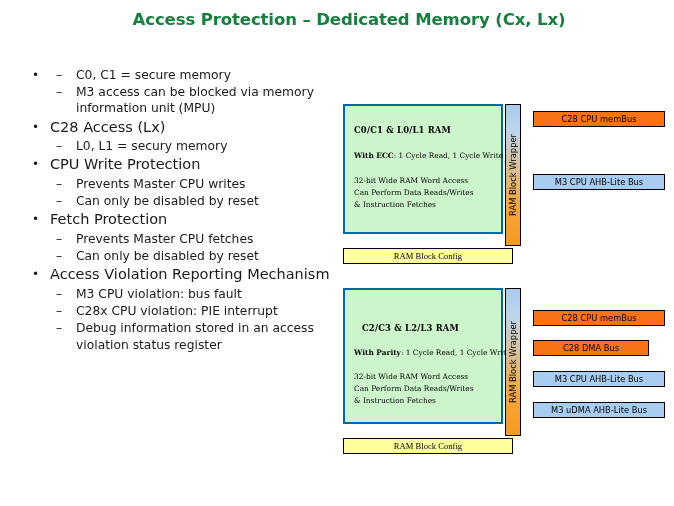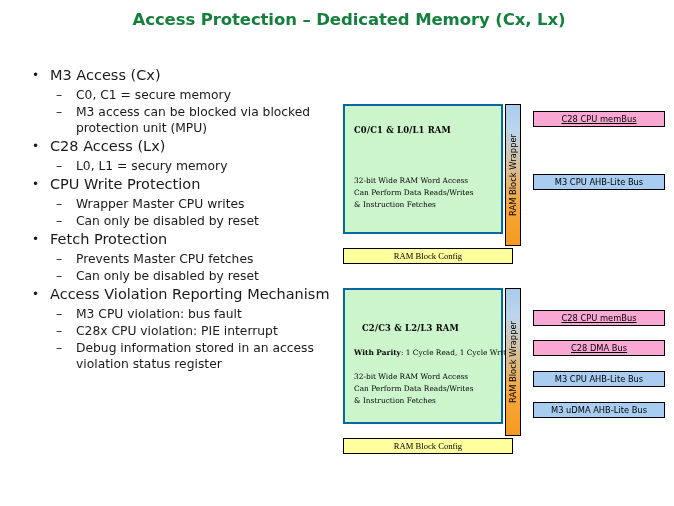--- a/index.html
+++ b/index.html
@@ -130,63 +130,62 @@
     box-sizing: border-box;
     border: 1px solid #000000;
     font-family: "DejaVu Sans", sans-serif;
     font-size: 8.3px;
     color: #000000;
     display: flex;
     align-items: center;
     justify-content: center;
     white-space: nowrap;
   }
-  .bus-orange { background: #f9a8d4; text-decoration: underline; }
+  .bus-orange { background: #f97316; }
   .bus-blue   { background: #a9cdf0; }
 </style>
 </head>
 <body>
 
 <div id="slide-title">Access Protection – Dedicated Memory (Cx, Lx)</div>
 
 <div id="bullet-list">
 
   <div class="bullet-l1">
     <span class="dot">•</span>
-    <span>M3 Access (Cx)</span>
   </div>
 
   <div class="bullet-l2">
     <span class="dash">–</span>
     <span>C0, C1 = secure memory</span>
   </div>
 
   <div class="bullet-l2">
     <span class="dash">–</span>
-    <span>M3 access can be blocked via blocked protection unit  (MPU)</span>
+    <span>M3 access can be blocked via memory information unit  (MPU)</span>
   </div>
 
   <div class="bullet-l1">
     <span class="dot">•</span>
     <span>C28 Access (Lx)</span>
   </div>
 
   <div class="bullet-l2">
     <span class="dash">–</span>
     <span>L0, L1 = secury memory</span>
   </div>
 
   <div class="bullet-l1">
     <span class="dot">•</span>
     <span>CPU Write Protection</span>
   </div>
 
   <div class="bullet-l2">
     <span class="dash">–</span>
-    <span>Wrapper Master CPU writes</span>
+    <span>Prevents Master CPU writes</span>
   </div>
 
   <div class="bullet-l2">
     <span class="dash">–</span>
     <span>Can only be disabled by reset</span>
   </div>
 
   <div class="bullet-l1">
     <span class="dot">•</span>
     <span>Fetch Protection</span>
@@ -221,20 +220,23 @@
     <span class="dash">–</span>
     <span>Debug information stored in  an access violation status register</span>
   </div>
 
 </div>
 
 <div class="diagram" style="left:343px; top:104px; width:330px; height:160px;">
 
   <div class="mem-box" style="left:0px; top:0px; width:160px; height:130px;">
     <div class="mem-text mem-title" style="top:18px;">C0/C1 &amp;  L0/L1  RAM</div>
+    <div class="mem-text" style="top:45px;">
+      <span class="mem-strong">With ECC</span><span>: 1 Cycle Read, 1 Cycle Write</span>
+    </div>
     <div class="mem-text" style="top:70px;">32-bit Wide RAM Word Access</div>
     <div class="mem-text" style="top:82px;">Can Perform Data Reads/Writes</div>
     <div class="mem-text" style="top:94px;">&amp; Instruction Fetches</div>
   </div>
 
   <div class="wrapper-col" style="left:162px; top:0px; width:16px; height:142px;">
     <span class="wrapper-label">RAM Block Wrapper</span>
   </div>
 
   <div class="config-bar" style="left:0px; top:144px; width:170px; height:16px;">RAM Block Config</div>
@@ -258,19 +260,19 @@
   </div>
 
   <div class="wrapper-col" style="left:162px; top:0px; width:16px; height:148px;">
     <span class="wrapper-label">RAM Block Wrapper</span>
   </div>
 
   <div class="config-bar" style="left:0px; top:150px; width:170px; height:16px;">RAM Block Config</div>
 
   <div class="bus-bar bus-orange" style="left:190px; top:22px; width:132px; height:16px;">C28 CPU memBus</div>
 
-  <div class="bus-bar bus-orange" style="left:190px; top:52px; width:132px; height:16px;">C28 DMA Bus</div>
+  <div class="bus-bar bus-orange" style="left:190px; top:52px; width:116px; height:16px;">C28 DMA Bus</div>
 
   <div class="bus-bar bus-blue" style="left:190px; top:83px; width:132px; height:16px;">M3 CPU AHB-Lite Bus</div>
 
   <div class="bus-bar bus-blue" style="left:190px; top:114px; width:132px; height:16px;">M3 uDMA AHB-Lite Bus</div>
 
 </div>
 
 </body></html>

